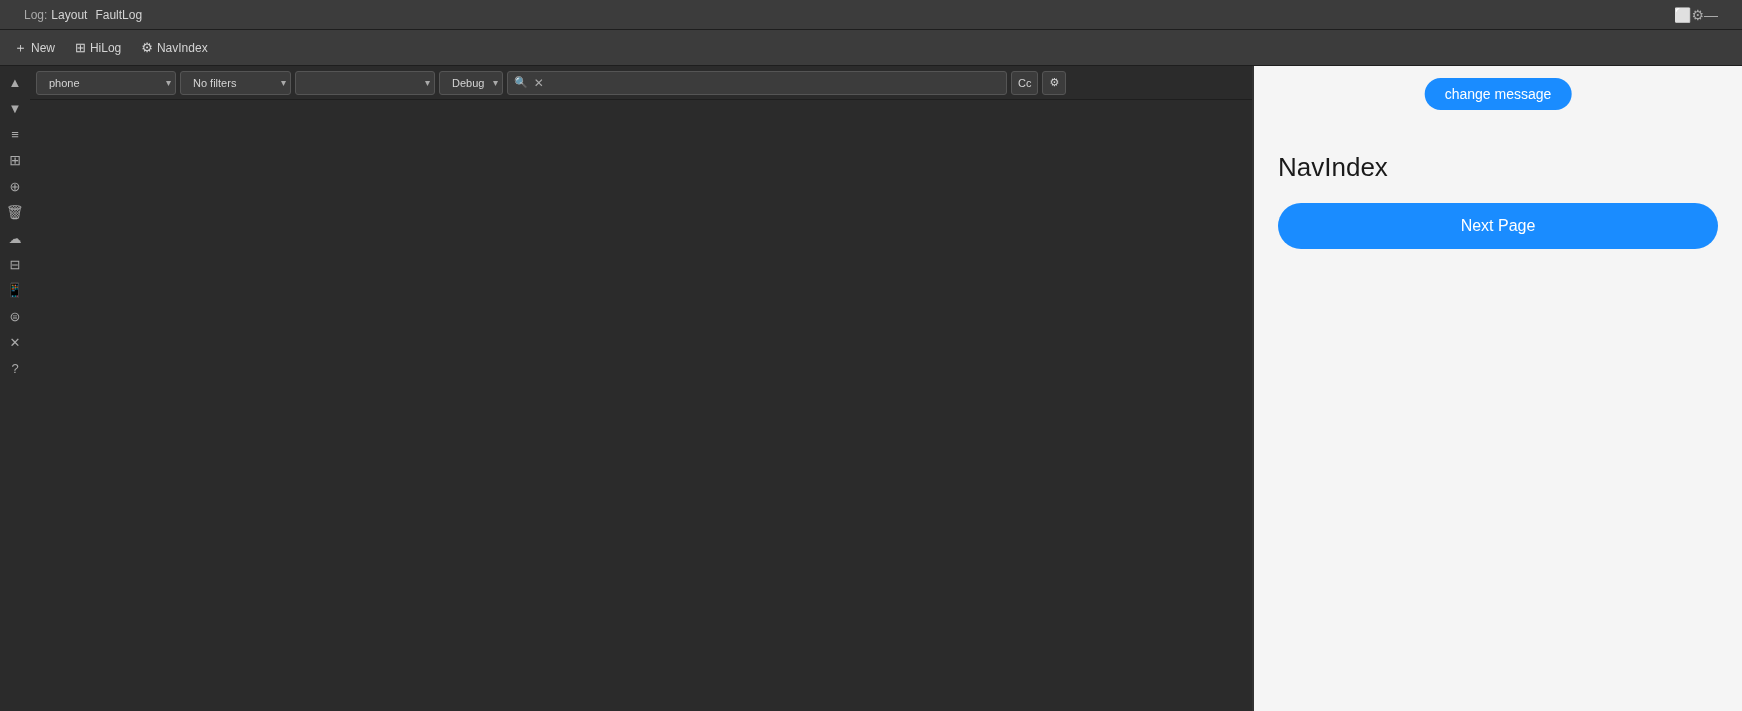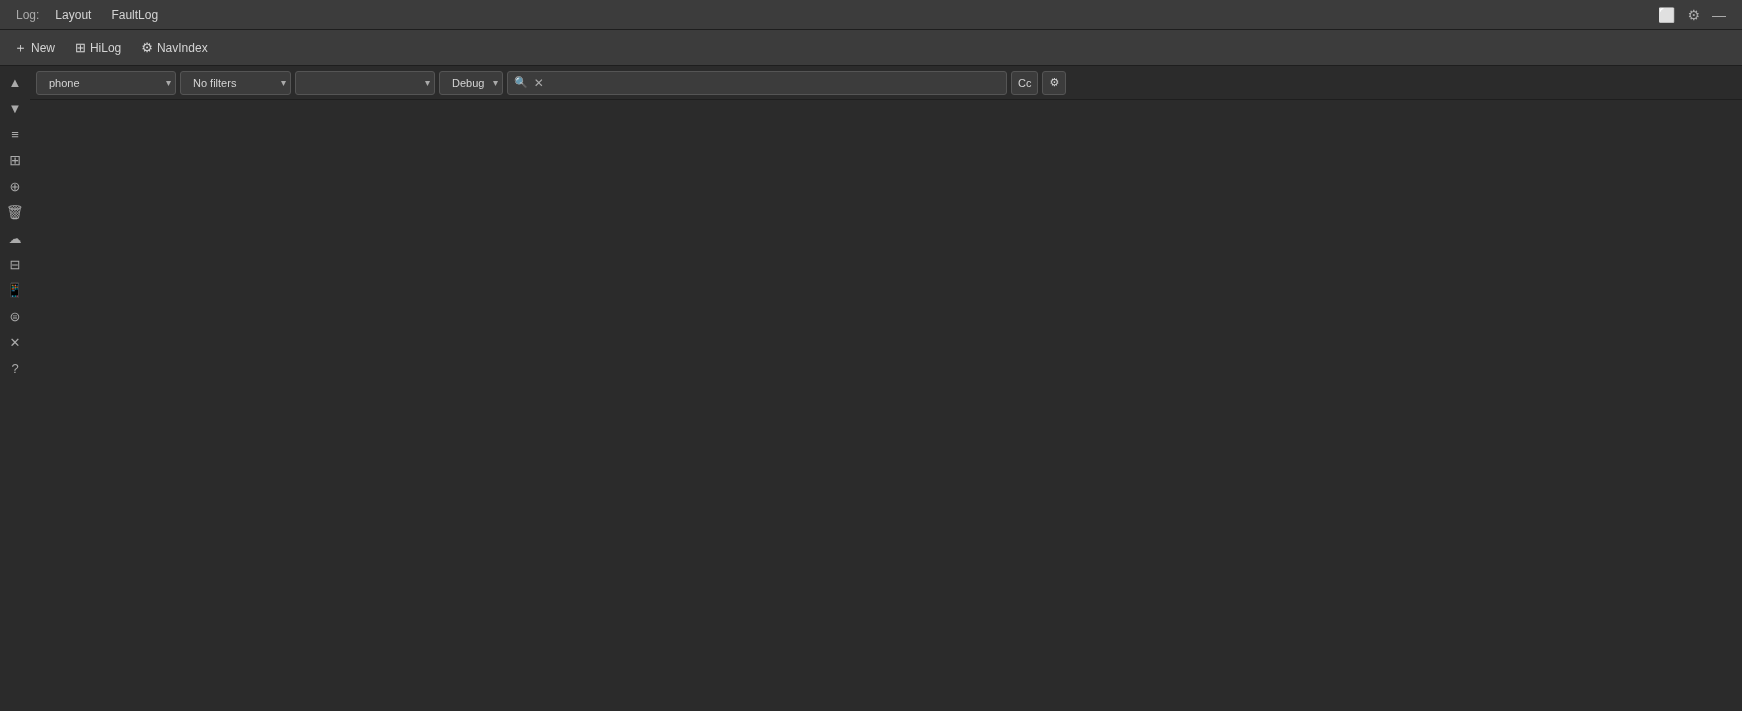--- a/index.html
+++ b/index.html
@@ -12,22 +12,22 @@
       display: flex;
       flex-direction: column;
     }
 
     
     .menu-bar {
       display: flex;
       align-items: center;
       background: #3c3c3c;
       height: 30px;
-      padding: 0 16px;
-      gap: 12px;
+      padding: 0 24px;
+      gap: 0;
       flex-shrink: 0;
       border-bottom: 1px solid #1e1e1e;
     }
     .menu-bar-label {
       color: #aaa;
       font-size: 12px;
     }
     .menu-bar-item {
       color: #d4d4d4;
       font-size: 12px;
@@ -342,14 +342,21 @@
         <span class="search-icon-inner">🔍</span>
         <span class="search-clear">✕</span>
       </div>
       <button class="cc-btn">Cc</button>
       <div class="filter-action-btn">⚙</div>
     </div>
 
     <div class="log-content"></div>
   </div>
 
+  <div class="phone-panel">
+    <div class="phone-screen">
+      <button class="change-message-btn">change message</button>
+      <span class="nav-index-title">NavIndex</span>
+      <button class="next-page-btn">Next Page</button>
+    </div>
+  </div>
 
 </div>
 
 </body></html>

